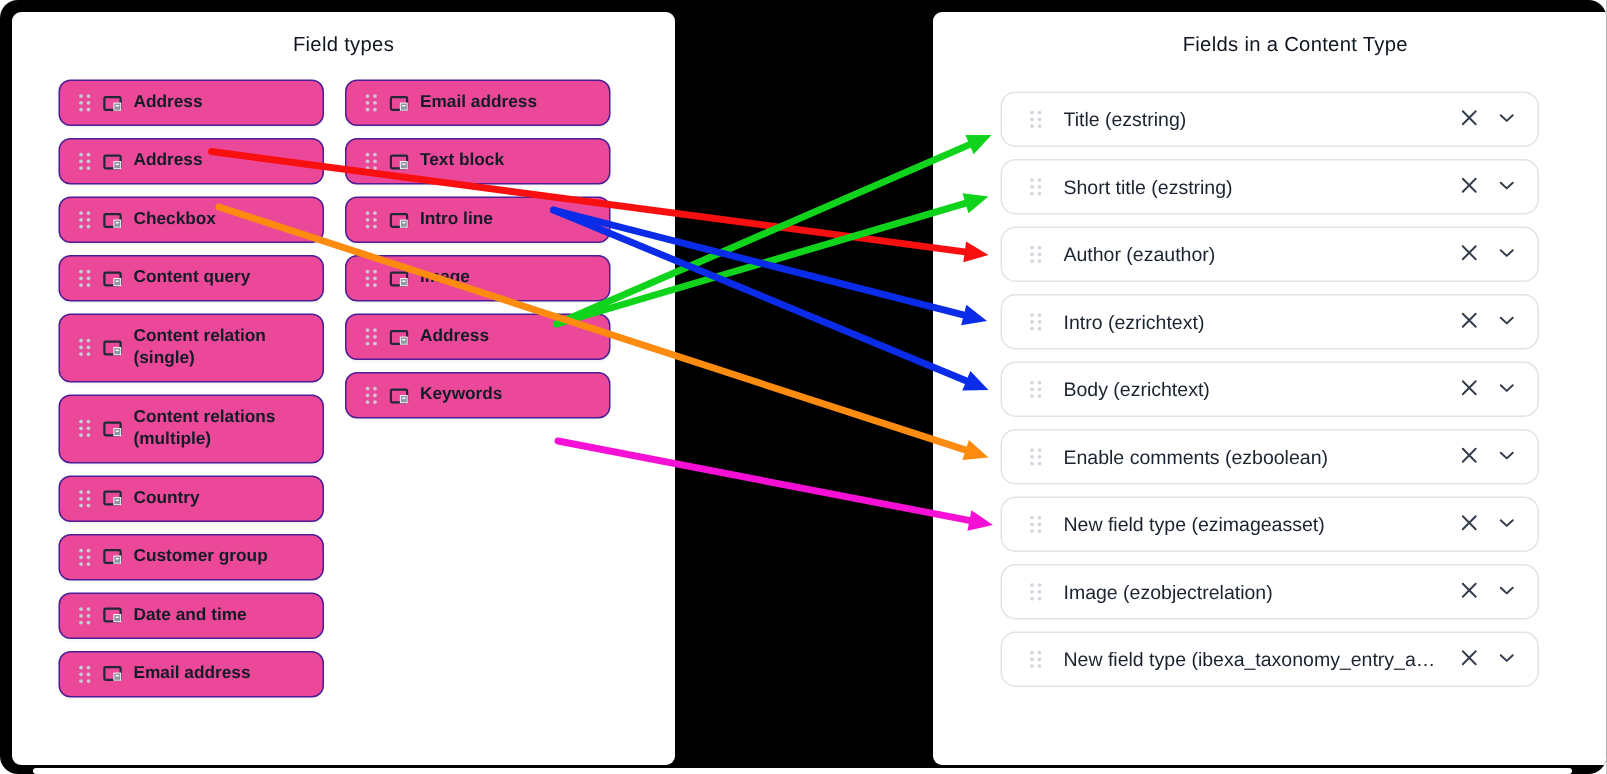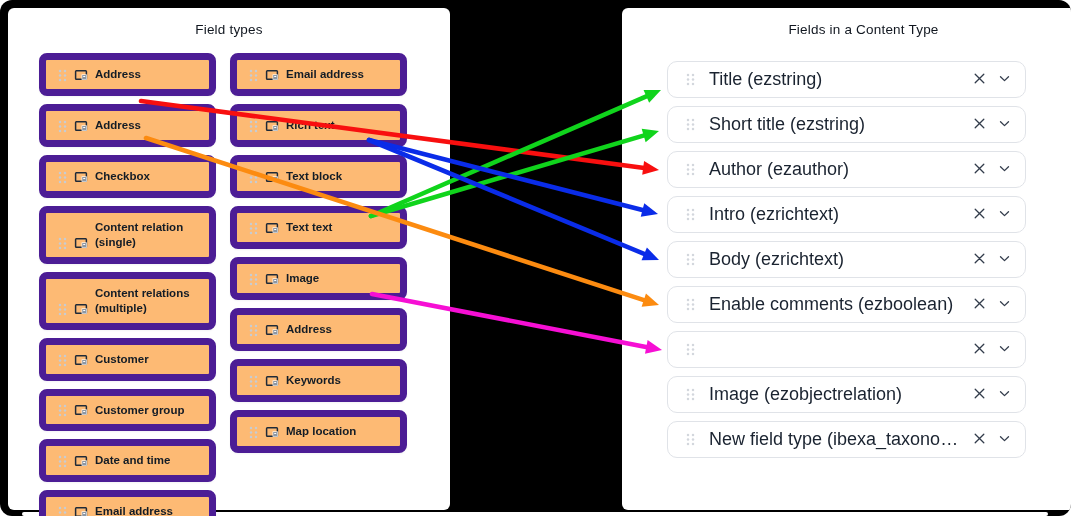--- a/index.html
+++ b/index.html
@@ -7,30 +7,30 @@
   .page-edge{position:absolute;left:22px;width:1026px;bottom:0;height:4px;background:#ffffff;border-radius:3px;z-index:0;}
 
   .panel{position:absolute;top:8px;height:502px;background:#ffffff;border-radius:6px;z-index:1;}
   .panel-left{left:8px;width:442px;}
   .panel-right{left:622px;width:483px;}
   .panel-title{margin:14px 0 0;text-align:center;font-size:13.5px;font-weight:400;color:#10161f;letter-spacing:.2px;}
 
   
   .cols{position:absolute;top:45px;left:31px;display:flex;gap:14px;}
   .col{display:flex;flex-direction:column;gap:8px;width:177px;}
-  .ft-item{box-sizing:border-box;min-height:31px;display:flex;align-items:flex-end;gap:7px;
-           padding:7px 8px 7px:12px;padding:7px 8px 7px 12px;background:#fdba74;border:7px solid #4c1d95;
+  .ft-item{box-sizing:border-box;min-height:31px;display:flex;align-items:center;gap:7px;
+           padding:7px 8px 7px:12px;padding:7px 8px 7px 12px;background:#ec4899;border:1px solid #4c1d95;
            border-radius:8px;box-shadow:0 1px 2px rgba(20,30,50,.05);cursor:grab;}
   .ft-item .lbl{font-size:11.5px;font-weight:700;color:#131c26;line-height:1.3;}
 
   
   .rows{position:absolute;top:53px;left:45px;width:359px;display:flex;flex-direction:column;gap:8px;}
   .ct-row{box-sizing:border-box;height:37px;display:flex;align-items:center;
           padding:0 12px 0 18px;background:#ffffff;border:1px solid #e0e3e8;border-radius:10px;cursor:grab;}
-  .ct-row .lbl{font-size:18px;font-weight:400;color:#1a2330;margin-left:14px;white-space:nowrap;
+  .ct-row .lbl{font-size:13px;font-weight:400;color:#1a2330;margin-left:14px;white-space:nowrap;
                overflow:hidden;text-overflow:ellipsis;max-width:252px;}
   .spacer{flex:1;}
   .iconbtn{background:none;border:0;padding:2px;margin-left:8px;display:flex;align-items:center;
            justify-content:center;cursor:pointer;}
 
   .drag{display:flex;align-items:center;flex:0 0 auto;}
   .ficon{display:flex;align-items:center;flex:0 0 auto;}
 
   #arrows{position:absolute;left:0;top:0;z-index:5;pointer-events:none;}
 </style>
@@ -103,20 +103,41 @@
       <svg width="14" height="14" viewBox="0 0 14 14">
         <rect x="1.6" y="2.8" width="10.8" height="8.4" rx="0.8" fill="none" stroke="#1f2a38" stroke-width="1.5"></rect>
         <rect x="7.6" y="6.4" width="5.2" height="5.4" fill="#ffffff"></rect>
         <rect x="8.2" y="7" width="4" height="4.2" fill="#8e97a2"></rect>
         <rect x="9.2" y="8" width="2" height="1" fill="#ffffff"></rect>
       </svg>
     </span>
     <span class="lbl">Checkbox</span>
   </div>
 
+  <div class="ft-item">
+    <span class="drag">
+      <svg width="9" height="13" viewBox="0 0 9 13">
+        <circle cx="2" cy="2" r="1.25" fill="#c7ccd3"></circle>
+                <circle cx="7" cy="2" r="1.25" fill="#c7ccd3"></circle>
+        <circle cx="2" cy="6.5" r="1.25" fill="#c7ccd3"></circle>
+                <circle cx="7" cy="6.5" r="1.25" fill="#c7ccd3"></circle>
+        <circle cx="2" cy="11" r="1.25" fill="#c7ccd3"></circle>
+                <circle cx="7" cy="11" r="1.25" fill="#c7ccd3"></circle>
+      </svg>
+    </span>
+    <span class="ficon">
+      <svg width="14" height="14" viewBox="0 0 14 14">
+        <rect x="1.6" y="2.8" width="10.8" height="8.4" rx="0.8" fill="none" stroke="#1f2a38" stroke-width="1.5"></rect>
+        <rect x="7.6" y="6.4" width="5.2" height="5.4" fill="#ffffff"></rect>
+        <rect x="8.2" y="7" width="4" height="4.2" fill="#8e97a2"></rect>
+        <rect x="9.2" y="8" width="2" height="1" fill="#ffffff"></rect>
+      </svg>
+    </span>
+    <span class="lbl">Content query</span>
+  </div>
 
   <div class="ft-item">
     <span class="drag">
       <svg width="9" height="13" viewBox="0 0 9 13">
         <circle cx="2" cy="2" r="1.25" fill="#c7ccd3"></circle>
                 <circle cx="7" cy="2" r="1.25" fill="#c7ccd3"></circle>
         <circle cx="2" cy="6.5" r="1.25" fill="#c7ccd3"></circle>
                 <circle cx="7" cy="6.5" r="1.25" fill="#c7ccd3"></circle>
         <circle cx="2" cy="11" r="1.25" fill="#c7ccd3"></circle>
                 <circle cx="7" cy="11" r="1.25" fill="#c7ccd3"></circle>
@@ -167,21 +188,21 @@
       </svg>
     </span>
     <span class="ficon">
       <svg width="14" height="14" viewBox="0 0 14 14">
         <rect x="1.6" y="2.8" width="10.8" height="8.4" rx="0.8" fill="none" stroke="#1f2a38" stroke-width="1.5"></rect>
         <rect x="7.6" y="6.4" width="5.2" height="5.4" fill="#ffffff"></rect>
         <rect x="8.2" y="7" width="4" height="4.2" fill="#8e97a2"></rect>
         <rect x="9.2" y="8" width="2" height="1" fill="#ffffff"></rect>
       </svg>
     </span>
-    <span class="lbl">Customer</span>
+    <span class="lbl">Country</span>
   </div>
 
   <div class="ft-item">
     <span class="drag">
       <svg width="9" height="13" viewBox="0 0 9 13">
         <circle cx="2" cy="2" r="1.25" fill="#c7ccd3"></circle>
                 <circle cx="7" cy="2" r="1.25" fill="#c7ccd3"></circle>
         <circle cx="2" cy="6.5" r="1.25" fill="#c7ccd3"></circle>
                 <circle cx="7" cy="6.5" r="1.25" fill="#c7ccd3"></circle>
         <circle cx="2" cy="11" r="1.25" fill="#c7ccd3"></circle>
@@ -261,41 +282,20 @@
         <rect x="1.6" y="2.8" width="10.8" height="8.4" rx="0.8" fill="none" stroke="#1f2a38" stroke-width="1.5"></rect>
         <rect x="7.6" y="6.4" width="5.2" height="5.4" fill="#ffffff"></rect>
         <rect x="8.2" y="7" width="4" height="4.2" fill="#8e97a2"></rect>
         <rect x="9.2" y="8" width="2" height="1" fill="#ffffff"></rect>
       </svg>
     </span>
     <span class="lbl">Email address</span>
   </div>
 
 
-  <div class="ft-item">
-    <span class="drag">
-      <svg width="9" height="13" viewBox="0 0 9 13">
-        <circle cx="2" cy="2" r="1.25" fill="#c7ccd3"></circle>
-                <circle cx="7" cy="2" r="1.25" fill="#c7ccd3"></circle>
-        <circle cx="2" cy="6.5" r="1.25" fill="#c7ccd3"></circle>
-                <circle cx="7" cy="6.5" r="1.25" fill="#c7ccd3"></circle>
-        <circle cx="2" cy="11" r="1.25" fill="#c7ccd3"></circle>
-                <circle cx="7" cy="11" r="1.25" fill="#c7ccd3"></circle>
-      </svg>
-    </span>
-    <span class="ficon">
-      <svg width="14" height="14" viewBox="0 0 14 14">
-        <rect x="1.6" y="2.8" width="10.8" height="8.4" rx="0.8" fill="none" stroke="#1f2a38" stroke-width="1.5"></rect>
-        <rect x="7.6" y="6.4" width="5.2" height="5.4" fill="#ffffff"></rect>
-        <rect x="8.2" y="7" width="4" height="4.2" fill="#8e97a2"></rect>
-        <rect x="9.2" y="8" width="2" height="1" fill="#ffffff"></rect>
-      </svg>
-    </span>
-    <span class="lbl">Rich text</span>
-  </div>
 
   <div class="ft-item">
     <span class="drag">
       <svg width="9" height="13" viewBox="0 0 9 13">
         <circle cx="2" cy="2" r="1.25" fill="#c7ccd3"></circle>
                 <circle cx="7" cy="2" r="1.25" fill="#c7ccd3"></circle>
         <circle cx="2" cy="6.5" r="1.25" fill="#c7ccd3"></circle>
                 <circle cx="7" cy="6.5" r="1.25" fill="#c7ccd3"></circle>
         <circle cx="2" cy="11" r="1.25" fill="#c7ccd3"></circle>
                 <circle cx="7" cy="11" r="1.25" fill="#c7ccd3"></circle>
@@ -324,21 +324,21 @@
       </svg>
     </span>
     <span class="ficon">
       <svg width="14" height="14" viewBox="0 0 14 14">
         <rect x="1.6" y="2.8" width="10.8" height="8.4" rx="0.8" fill="none" stroke="#1f2a38" stroke-width="1.5"></rect>
         <rect x="7.6" y="6.4" width="5.2" height="5.4" fill="#ffffff"></rect>
         <rect x="8.2" y="7" width="4" height="4.2" fill="#8e97a2"></rect>
         <rect x="9.2" y="8" width="2" height="1" fill="#ffffff"></rect>
       </svg>
     </span>
-    <span class="lbl">Text text</span>
+    <span class="lbl">Intro line</span>
   </div>
 
   <div class="ft-item">
     <span class="drag">
       <svg width="9" height="13" viewBox="0 0 9 13">
         <circle cx="2" cy="2" r="1.25" fill="#c7ccd3"></circle>
                 <circle cx="7" cy="2" r="1.25" fill="#c7ccd3"></circle>
         <circle cx="2" cy="6.5" r="1.25" fill="#c7ccd3"></circle>
                 <circle cx="7" cy="6.5" r="1.25" fill="#c7ccd3"></circle>
         <circle cx="2" cy="11" r="1.25" fill="#c7ccd3"></circle>
@@ -395,41 +395,20 @@
         <rect x="1.6" y="2.8" width="10.8" height="8.4" rx="0.8" fill="none" stroke="#1f2a38" stroke-width="1.5"></rect>
         <rect x="7.6" y="6.4" width="5.2" height="5.4" fill="#ffffff"></rect>
         <rect x="8.2" y="7" width="4" height="4.2" fill="#8e97a2"></rect>
         <rect x="9.2" y="8" width="2" height="1" fill="#ffffff"></rect>
       </svg>
     </span>
     <span class="lbl">Keywords</span>
   </div>
 
 
-  <div class="ft-item">
-    <span class="drag">
-      <svg width="9" height="13" viewBox="0 0 9 13">
-        <circle cx="2" cy="2" r="1.25" fill="#c7ccd3"></circle>
-                <circle cx="7" cy="2" r="1.25" fill="#c7ccd3"></circle>
-        <circle cx="2" cy="6.5" r="1.25" fill="#c7ccd3"></circle>
-                <circle cx="7" cy="6.5" r="1.25" fill="#c7ccd3"></circle>
-        <circle cx="2" cy="11" r="1.25" fill="#c7ccd3"></circle>
-                <circle cx="7" cy="11" r="1.25" fill="#c7ccd3"></circle>
-      </svg>
-    </span>
-    <span class="ficon">
-      <svg width="14" height="14" viewBox="0 0 14 14">
-        <rect x="1.6" y="2.8" width="10.8" height="8.4" rx="0.8" fill="none" stroke="#1f2a38" stroke-width="1.5"></rect>
-        <rect x="7.6" y="6.4" width="5.2" height="5.4" fill="#ffffff"></rect>
-        <rect x="8.2" y="7" width="4" height="4.2" fill="#8e97a2"></rect>
-        <rect x="9.2" y="8" width="2" height="1" fill="#ffffff"></rect>
-      </svg>
-    </span>
-    <span class="lbl">Map location</span>
-  </div>
 </div>
     </div>
   </section>
 
   <section class="panel panel-right">
     <h2 class="panel-title">Fields in a Content Type</h2>
     <div class="rows" id="ct-rows">
   <div class="ct-row">
     <span class="drag">
       <svg width="9" height="13" viewBox="0 0 9 13">
@@ -608,20 +587,21 @@
     <span class="drag">
       <svg width="9" height="13" viewBox="0 0 9 13">
         <circle cx="2" cy="2" r="1.25" fill="#d3d7dd"></circle>
               <circle cx="7" cy="2" r="1.25" fill="#d3d7dd"></circle>
         <circle cx="2" cy="6.5" r="1.25" fill="#d3d7dd"></circle>
               <circle cx="7" cy="6.5" r="1.25" fill="#d3d7dd"></circle>
         <circle cx="2" cy="11" r="1.25" fill="#d3d7dd"></circle>
               <circle cx="7" cy="11" r="1.25" fill="#d3d7dd"></circle>
       </svg>
     </span>
+    <span class="lbl">New field type (ezimageasset)</span>
     <span class="spacer"></span>
     <button class="iconbtn">
       <span>
         <svg width="13" height="13" viewBox="0 0 13 13">
           <path d="M2.2 2.2 L10.8 10.8 M10.8 2.2 L2.2 10.8" stroke="#323c4b" stroke-width="1.3" stroke-linecap="round" fill="none"></path>
         </svg>
       </span>
     </button>
     <button class="iconbtn">
       <span>

